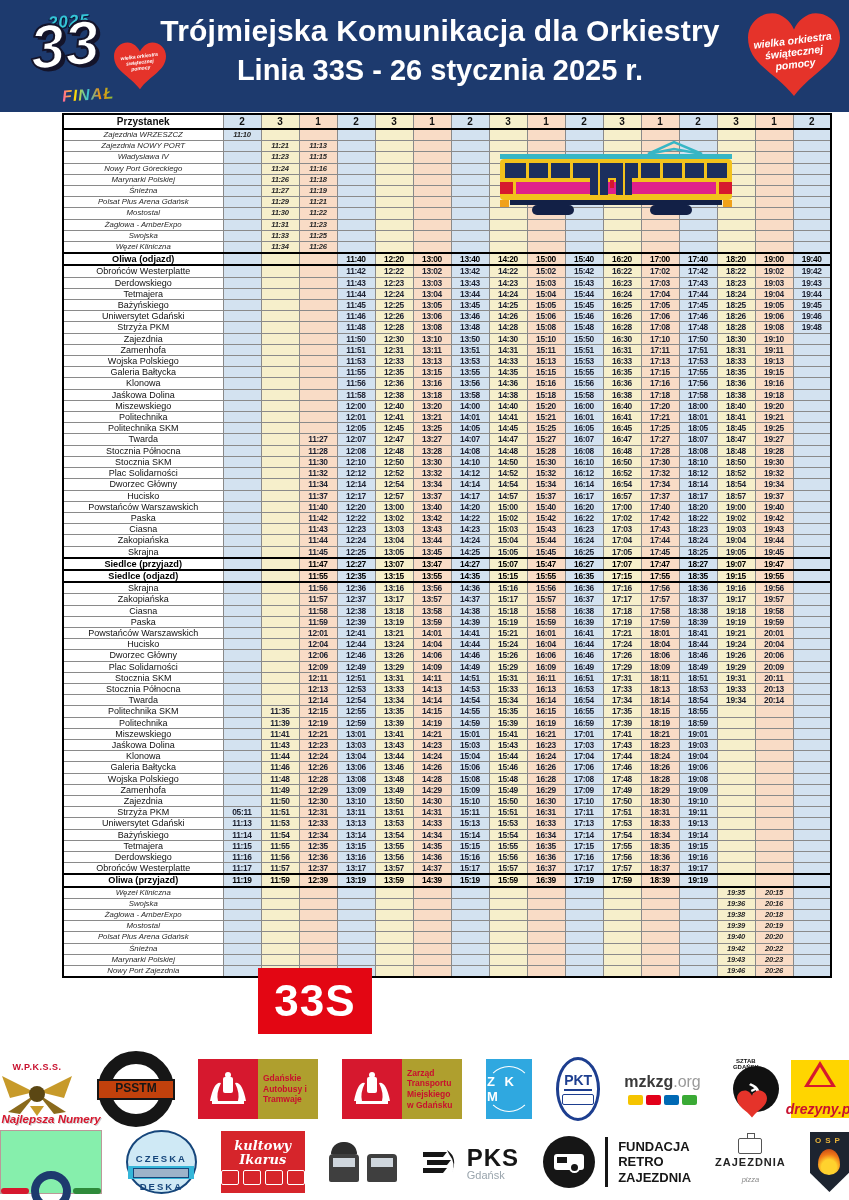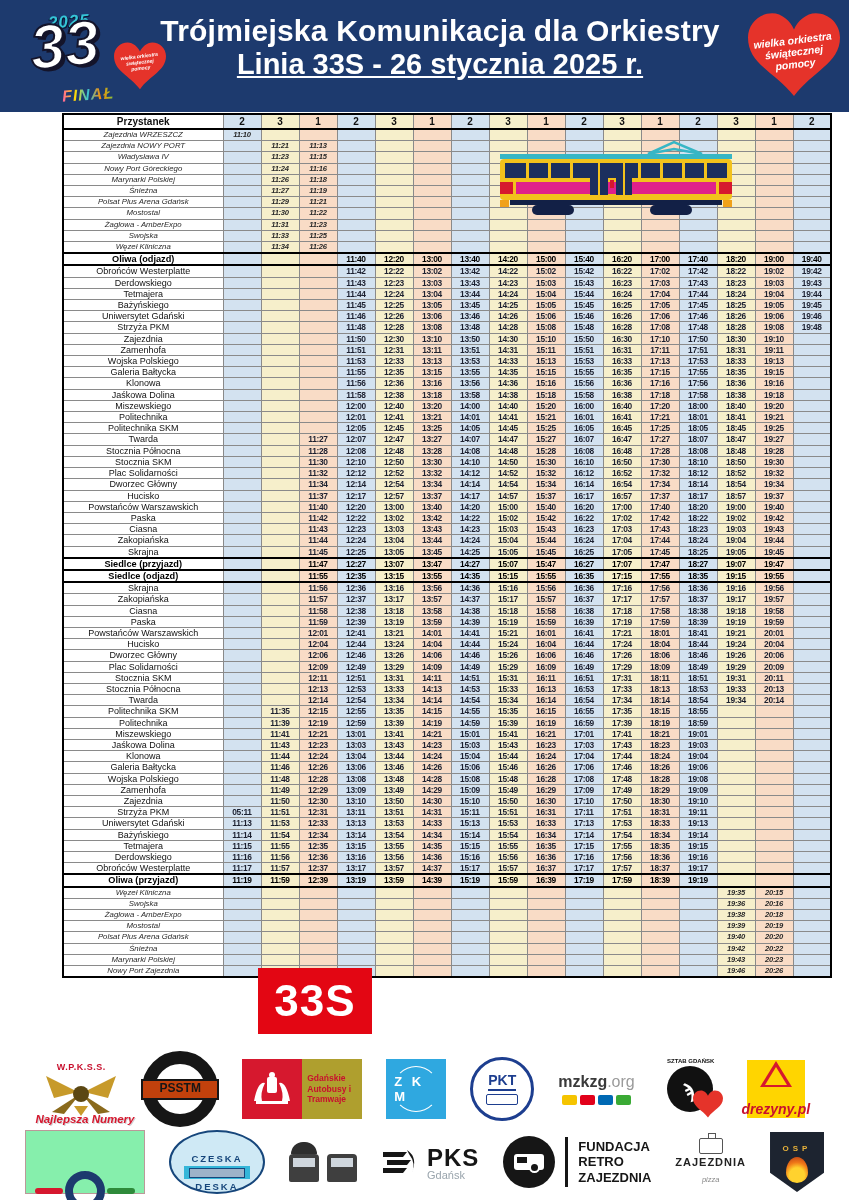--- a/index.html
+++ b/index.html
@@ -18,21 +18,21 @@
   .heartbox{position:relative;}
   .heart-svg{display:block;}
   .heart-text{position:absolute;left:0;top:26%;width:100%;text-align:center;color:#fff;
               font-style:italic;font-weight:700;transform:rotate(-7deg);line-height:1.15;}
   .wosp-heart{position:absolute;left:88px;top:38px;width:52px;height:48px;}
   .wosp-heart .heart-text{font-size:5px;}
   .big-heart{position:absolute;left:748px;top:12px;width:92px;height:86px;}
   .big-heart .heart-text{font-size:10.5px;}
   .titles{position:absolute;left:150px;top:14px;width:580px;text-align:center;color:#fff;}
   .title1{font-size:30px;font-weight:800;letter-spacing:.2px;}
-  .title2{font-size:29px;font-weight:800;text-decoration:underline;}
+  .title2{font-size:29px;font-weight:800;margin-top:6px;}
   
   .tt{position:absolute;left:62px;top:113px;}
   table{border-collapse:collapse;table-layout:fixed;border:2px solid #000;}
   th,td{border:1px solid #8a8a8a;padding:0;text-align:center;vertical-align:middle;
         height:10.2px;line-height:10.2px;overflow:hidden;white-space:nowrap;}
   col.namec{width:160px;} col.timec{width:38px;}
   thead th{height:13px;line-height:13px;font-size:10px;font-weight:800;border-bottom:2px solid #000;color:#111;}
   td.name{font-size:9px;color:#111;background:#fff;}
   td.time{font-size:8.4px;font-weight:700;color:#1c2030;letter-spacing:-0.3px;}
   tr.access td{font-style:italic;font-size:7.8px;color:#2a2a2a;}
@@ -106,21 +106,21 @@
   .frz-bus:before{content:"";position:absolute;left:3px;top:3px;width:10px;height:6px;background:#161616;}
   .frz-bus:after{content:"";position:absolute;right:4px;bottom:-3px;width:7px;height:7px;border-radius:50%;background:#161616;border:2px solid #fff;}
   .frz-bar{width:3px;height:50px;background:#161616;}
   .frz-t{font-size:13px;font-weight:800;color:#161616;line-height:1.2;}
   .zajp{text-align:center;}
   .zajp .tramico{width:22px;height:14px;border:1.5px solid #555;border-radius:2px;margin:0 auto 2px;position:relative;}
   .zajp .tramico:before{content:"";position:absolute;left:8px;top:-6px;width:6px;height:5px;border:1.5px solid #555;border-bottom:none;}
   .zajp b{display:block;font-size:11px;font-weight:800;color:#222;letter-spacing:1px;}
   .zajp span{font-size:7.5px;color:#888;font-style:italic;}
   .osp{width:54px;height:60px;background:#1d2430;clip-path:polygon(0 0,100% 0,100% 68%,50% 100%,0 68%);
-       display:flex;flex-direction:column;align-items:center;padding-top:12px;box-sizing:border-box;}
+       display:flex;flex-direction:column;align-items:center;padding-top:4px;box-sizing:border-box;}
   .osp b{color:#e8b23a;font-size:8px;letter-spacing:4px;}
   .osp .flame{width:22px;height:26px;margin-top:4px;border-radius:50% 50% 50% 50%/60% 60% 40% 40%;
        background:radial-gradient(circle at 50% 70%,#ffd22e 0 35%,#f07818 60%,#b33414 100%);}
 </style>
 </head>
 <body>
 
 <div class="page">
 
   <div class="banner">
@@ -1684,20 +1684,34 @@
             <circle cx="22" cy="4" r="3" fill="#fff"></circle>
             <path d="M4 30 Q8 10 15 12 Q10 22 12 30 Z" fill="#fff"></path>
             <path d="M40 30 Q36 10 29 12 Q34 22 32 30 Z" fill="#fff"></path>
             <rect x="6" y="30" width="32" height="3" fill="#fff"></rect>
           </svg>
       </div>
       <div class="sq sq-olive">
         <div class="olive-txt">Gdańskie Autobusy i Tramwaje</div>
       </div>
     </div>
+    <div class="sq-pair">
+      <div class="sq sq-red">
+        <svg width="44" height="36" viewBox="0 0 44 36">
+            <rect x="17" y="6" width="10" height="16" rx="2" fill="#fff"></rect>
+            <circle cx="22" cy="4" r="3" fill="#fff"></circle>
+            <path d="M4 30 Q8 10 15 12 Q10 22 12 30 Z" fill="#fff"></path>
+            <path d="M40 30 Q36 10 29 12 Q34 22 32 30 Z" fill="#fff"></path>
+            <rect x="6" y="30" width="32" height="3" fill="#fff"></rect>
+          </svg>
+      </div>
+      <div class="sq sq-olive">
+        <div class="olive-txt">Zarząd Transportu Miejskiego w Gdańsku</div>
+      </div>
+    </div>
     <div class="zkm">
       <i>Z K M</i>
     </div>
     <div class="pkt">
       <b>PKT</b>
       <div class="bus"></div>
     </div>
     <div class="logo mzkzg">
       <div><b>mzkzg</b><span>.org</span></div>
       <div class="chips">
@@ -1730,20 +1744,30 @@
         <div class="najn-o"></div>
         <div class="najn-bar" style="background:#2e8a3a"></div>
       </div>
     </div>
     <div class="czes">
       <b>CZESKA</b>
       <div class="band">
           <i></i>
         </div>
       <b>DESKA</b>
+    </div>
+    <div class="ikarus">
+      <b>kultowy</b>
+      <b>Ikarus</b>
+      <div class="ik-buses">
+        <div class="ik-bus"></div>
+          <div class="ik-bus"></div>
+        <div class="ik-bus"></div>
+          <div class="ik-bus"></div>
+      </div>
     </div>
     <div class="rbus">
       <div class="umb"></div>
       <div class="b"></div>
       <div class="b"></div>
     </div>
     <div class="pks">
       <svg width="40" height="36" viewBox="0 0 40 36">
         <path d="M2 8 L26 8 L22 13 L2 13 Z" fill="#161616"></path>
         <path d="M6 16 L30 16 L26 21 L6 21 Z" fill="#161616"></path>

